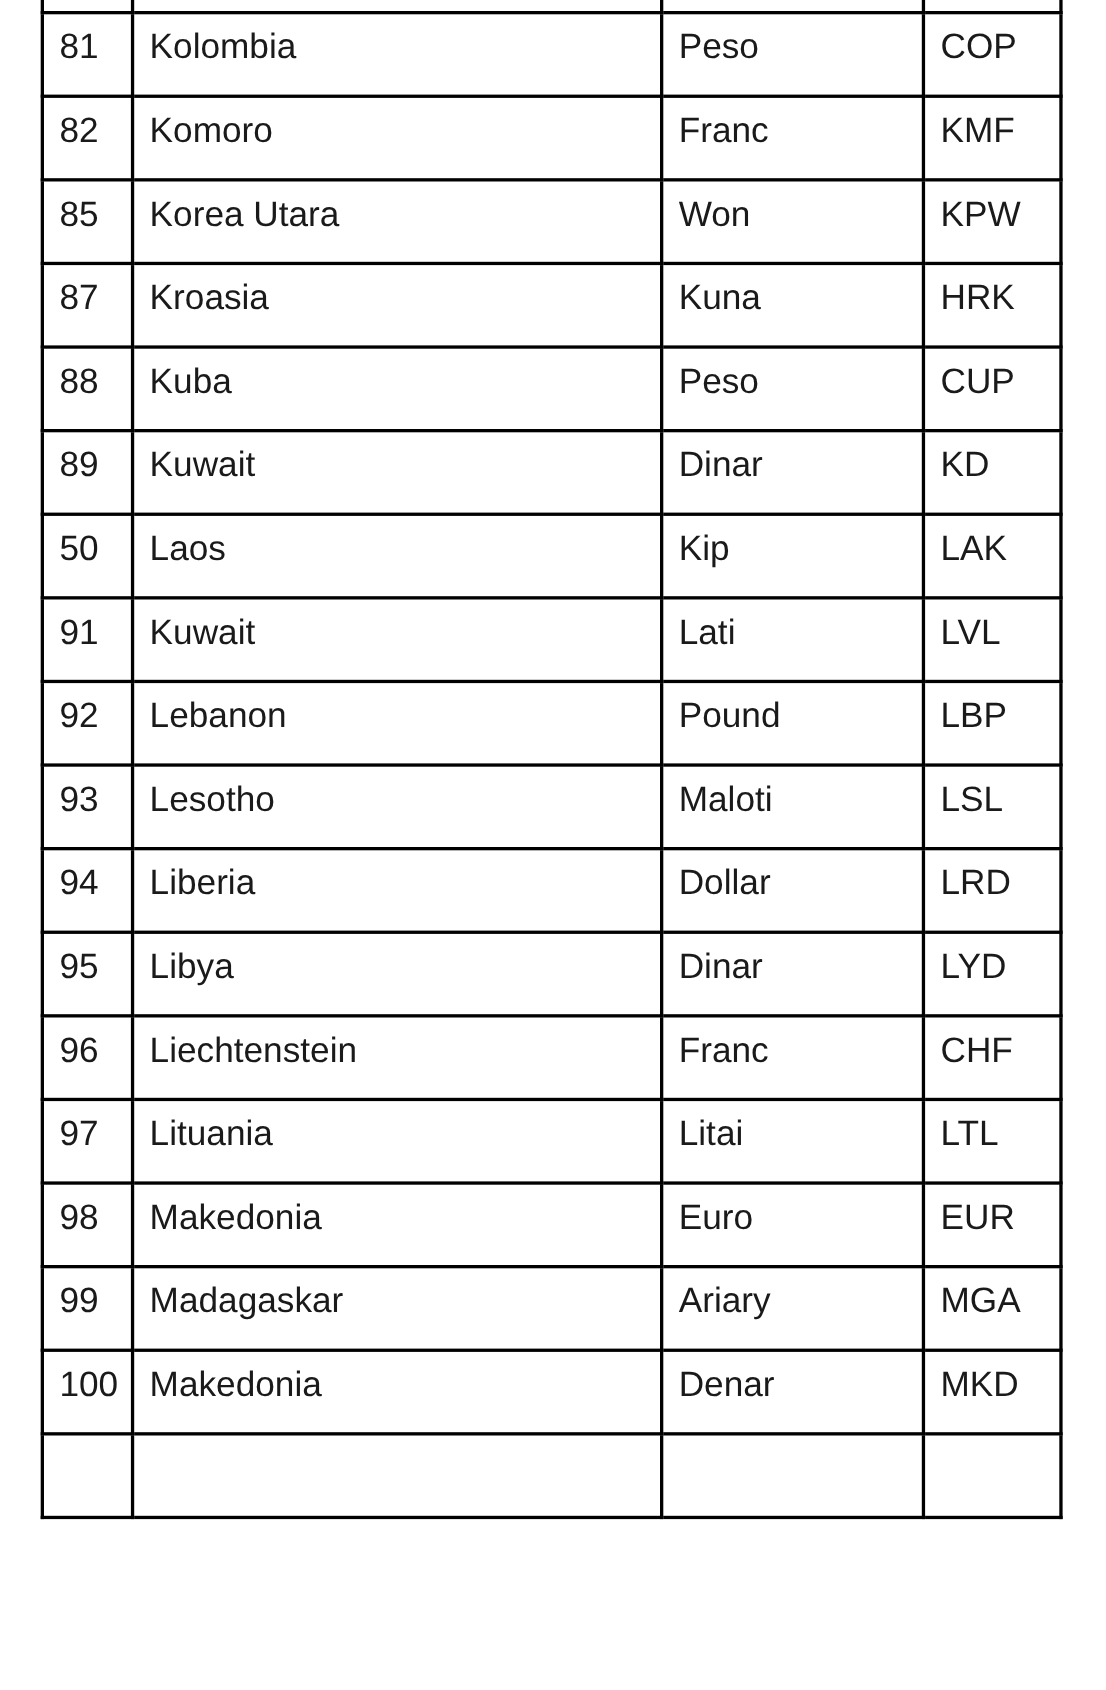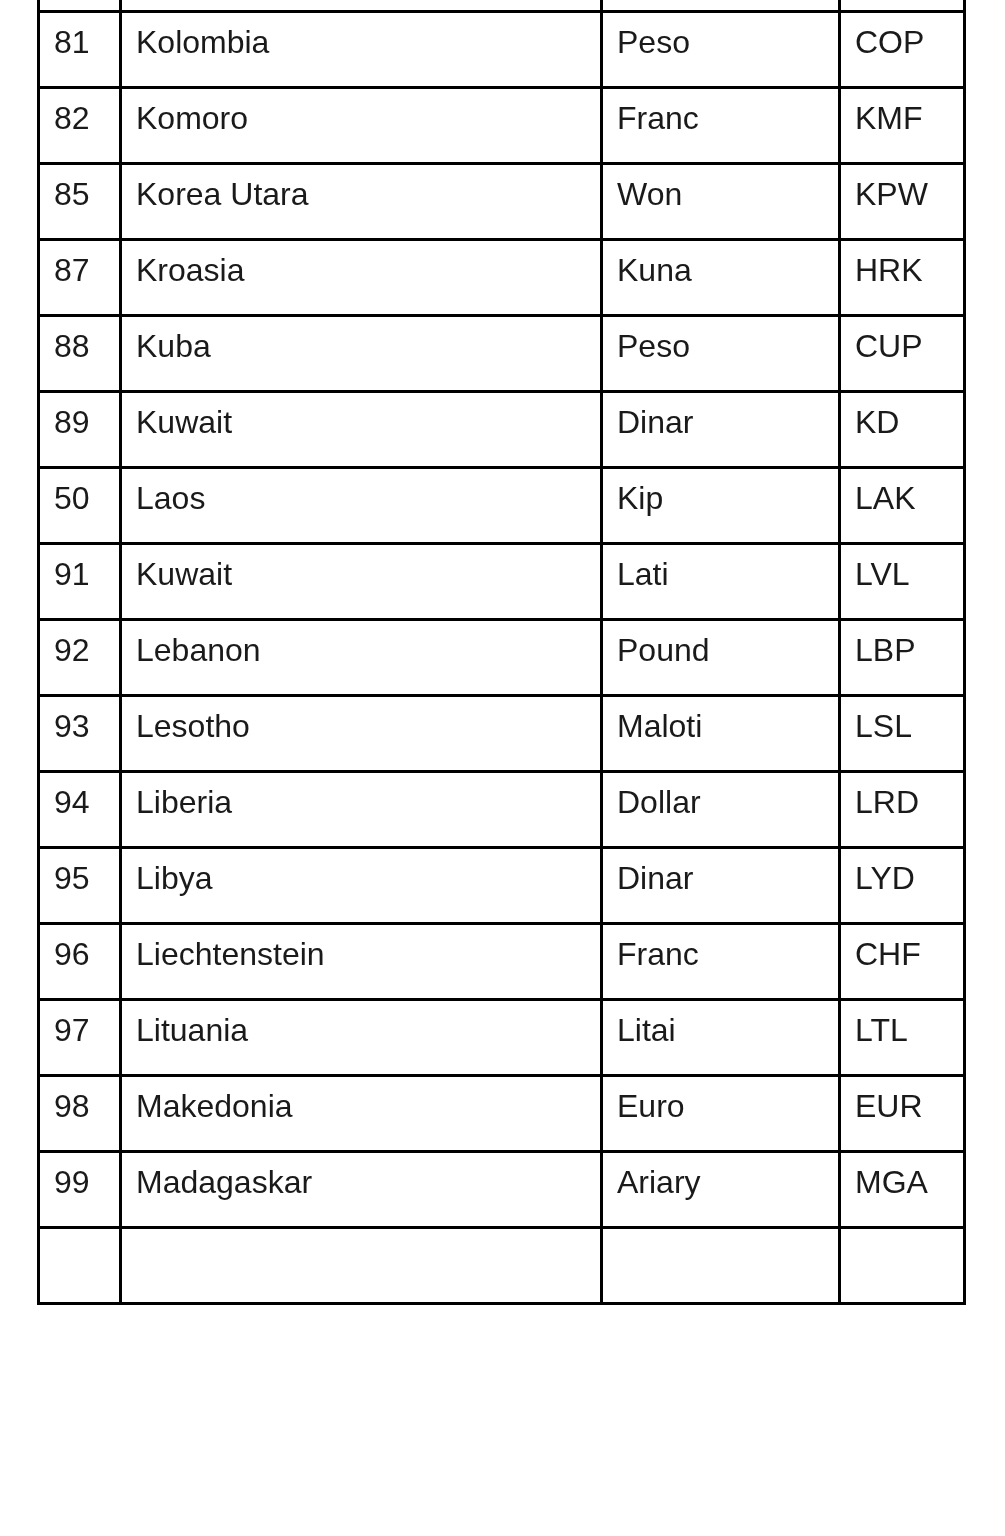--- a/index.html
+++ b/index.html
@@ -156,20 +156,26 @@
     <td>Makedonia</td>
     <td>Euro</td>
     <td>EUR</td>
   </tr>
         <tr>
     <td>99</td>
     <td>Madagaskar</td>
     <td>Ariary</td>
     <td>MGA</td>
   </tr>
+        <tr>
+    <td>100</td>
+    <td>Makedonia</td>
+    <td>Denar</td>
+    <td>MKD</td>
+  </tr>
         <tr class="partial-row">
         <td></td>
         <td></td>
         <td></td>
         <td></td>
       </tr>
     </tbody>
   </table>
 </div>
 

